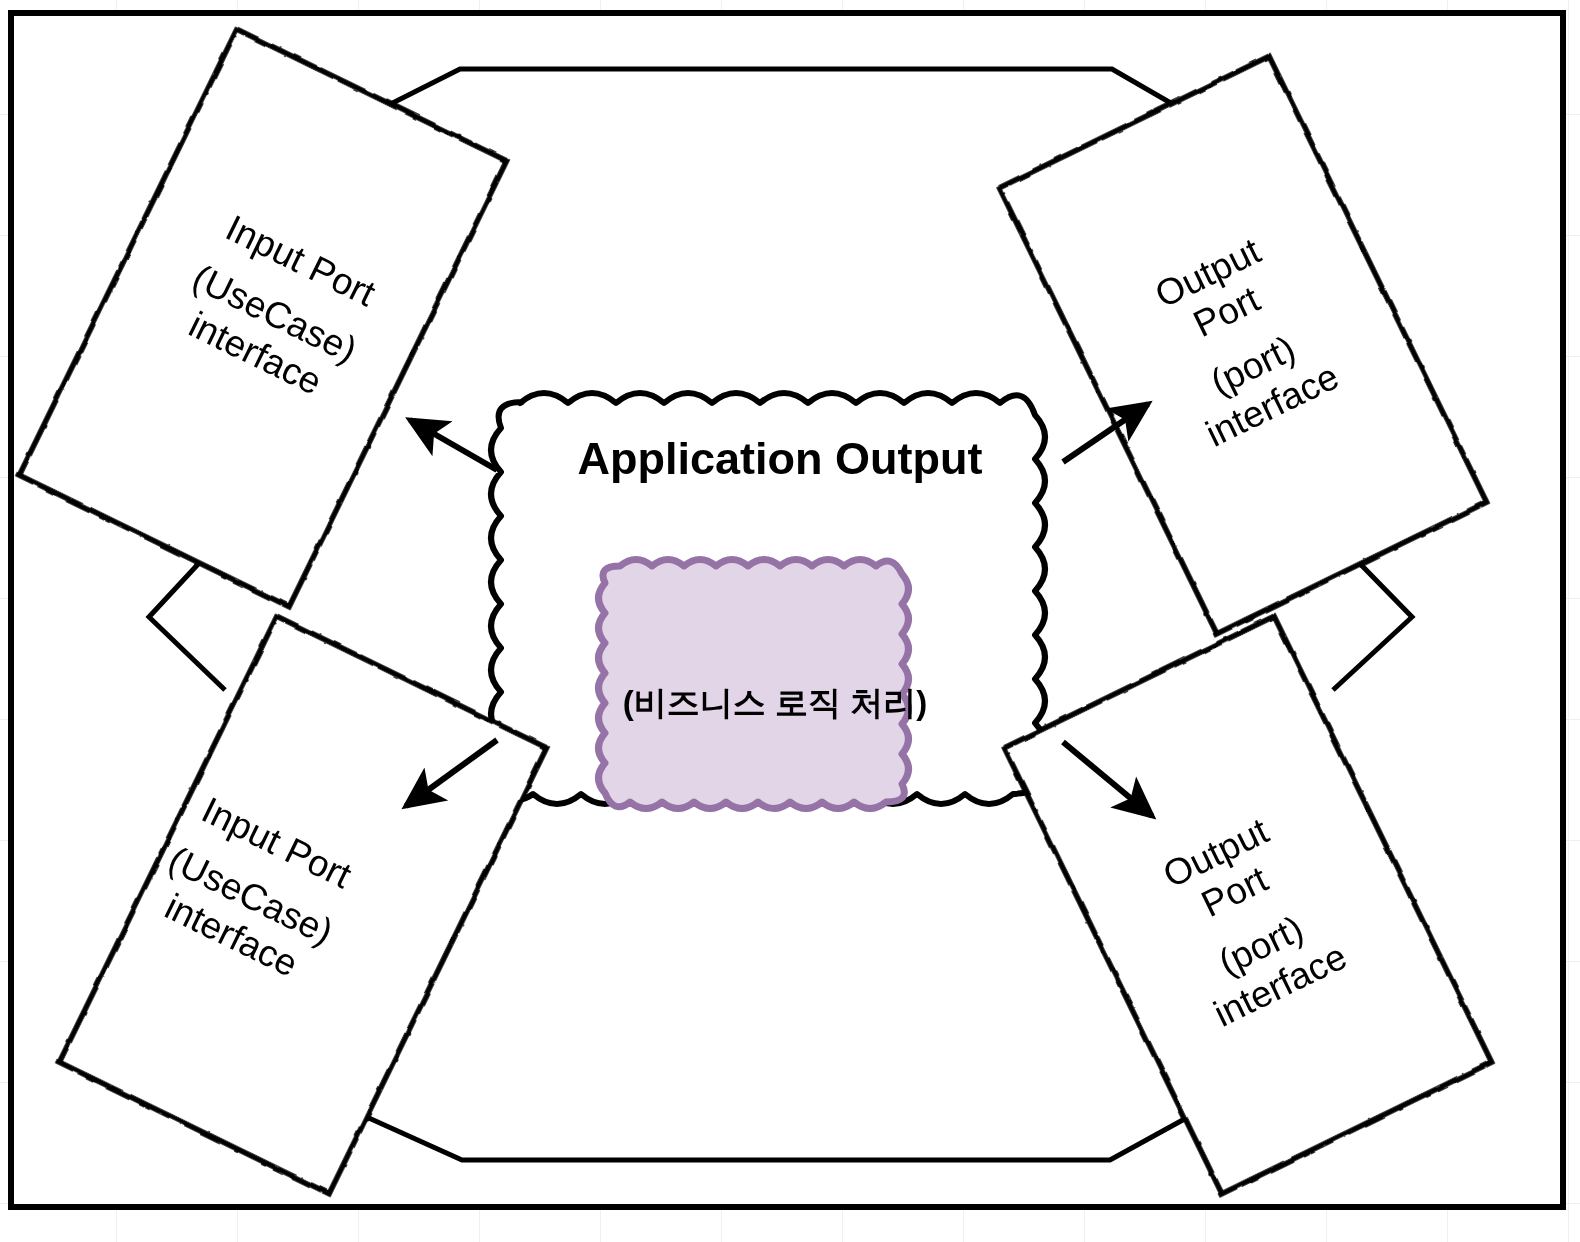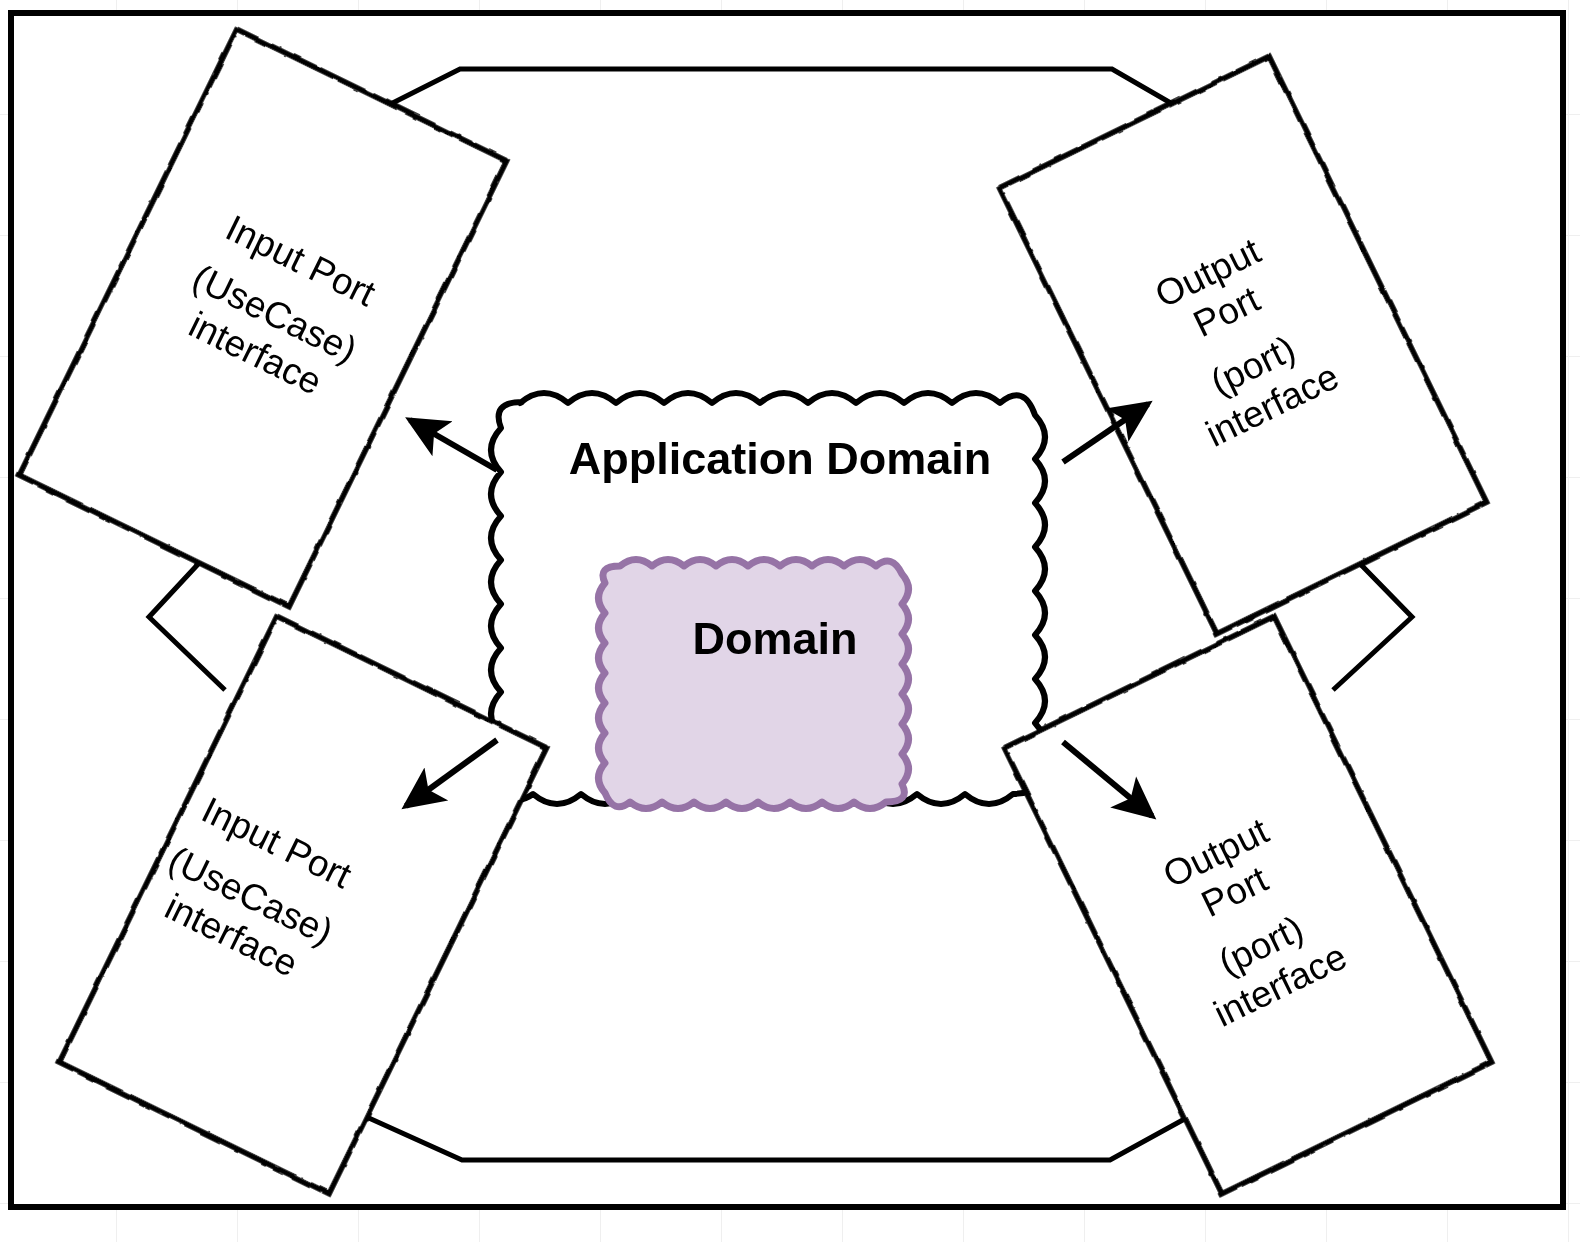--- a/index.html
+++ b/index.html
@@ -175,22 +175,22 @@
       </g>
 
       <g stroke="#000" stroke-width="6" fill="none">
         <line x1="497" y1="470" x2="410" y2="420" marker-end="url(#ah)"></line>
         <line x1="1063" y1="462" x2="1148" y2="404" marker-end="url(#ah)"></line>
         <line x1="497" y1="740" x2="406" y2="806" marker-end="url(#ah)"></line>
         <line x1="1063" y1="742" x2="1152" y2="816" marker-end="url(#ah)"></line>
       </g>
     </svg>
 
-    <div class="lbl" id="as-title">Application Domain</div>
-    <div class="lbl" id="dom-title">Domain</div>
+    <div class="lbl" id="as-title">Application Output</div>
+    <div class="lbl" id="dom-sub">(비즈니스 로직 처리)</div>
 
     <div class="lbl port-lbl" id="lbl-tl">
       <span>Input Port</span>
       <span class="sub">(UseCase)
 interface</span>
     </div>
 
     <div class="lbl port-lbl" id="lbl-tr">
       <span>Output
 Port</span>

